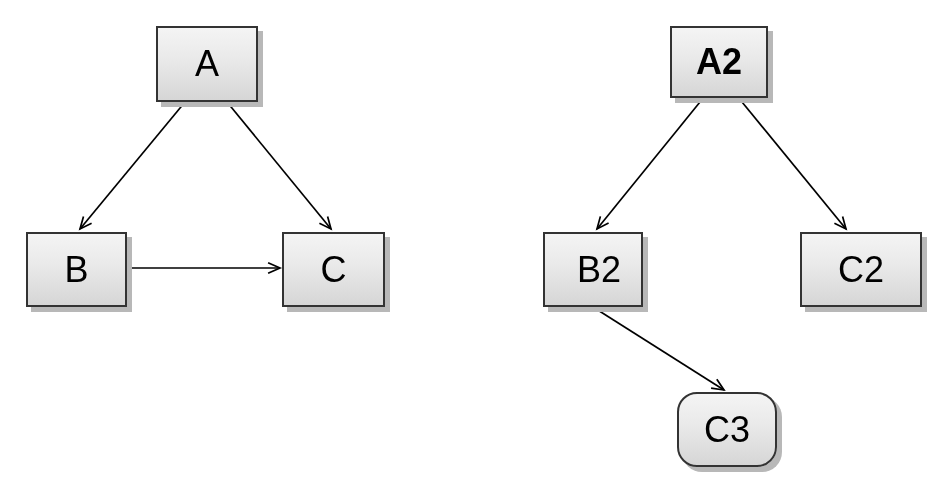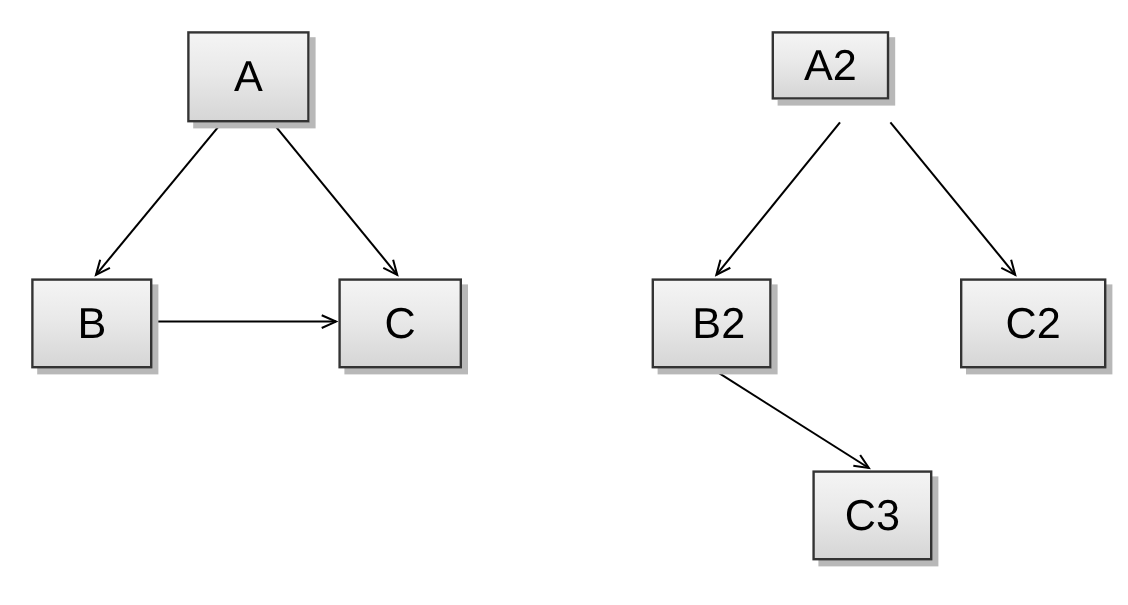--- a/index.html
+++ b/index.html
@@ -71,26 +71,26 @@
   <div id="nodes">
       <div class="node" style="left: 156px; top: 26px; width: 102px; height: 76px;">
         <span class="node-label">A</span>
       </div>
       <div class="node" style="left: 26px; top: 232px; width: 101px; height: 75px;">
         <span class="node-label">B</span>
       </div>
       <div class="node" style="left: 282px; top: 232px; width: 103px; height: 75px;">
         <span class="node-label">C</span>
       </div>
-      <div class="node" style="left: 643px; top: 26px; width: 98px; height: 57px;">
+      <div class="node" style="left: 670px; top: 26px; width: 98px; height: 72px; font-weight: bold;">
         <span class="node-label">A2</span>
       </div>
       <div class="node" style="left: 543px; top: 232px; width: 100px; height: 75px; padding-left: 12px;">
         <span class="node-label">B2</span>
       </div>
       <div class="node" style="left: 800px; top: 232px; width: 122px; height: 75px;">
         <span class="node-label">C2</span>
       </div>
-      <div class="node" style="left: 677px; top: 392px; width: 100px; height: 75px;">
+      <div class="node" style="left: 677px; top: 392px; width: 100px; height: 75px; border-radius: 20px;">
         <span class="node-label">C3</span>
       </div>
     </div>
 </div>
 
 </body></html>

